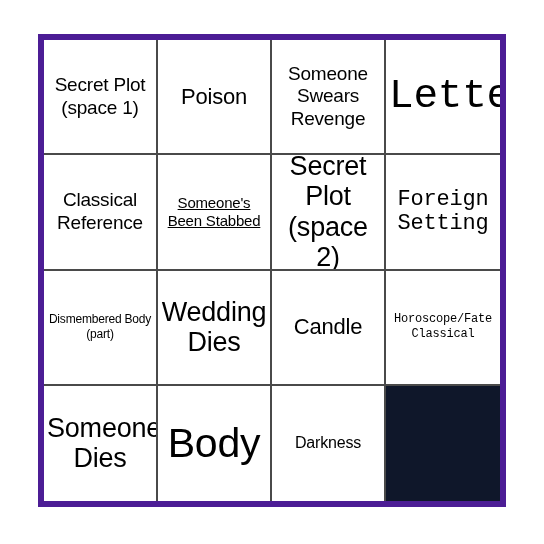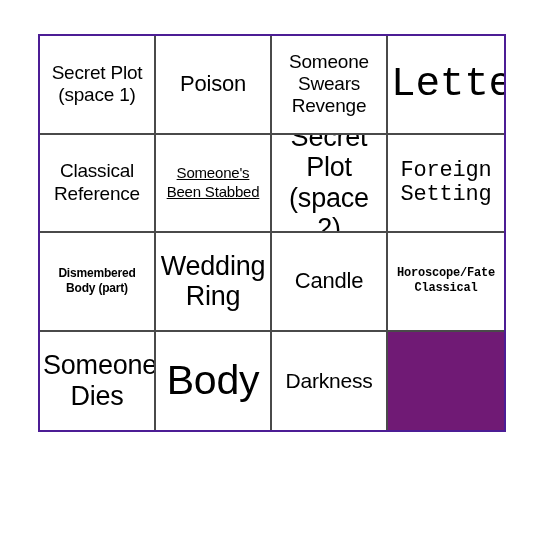--- a/index.html
+++ b/index.html
@@ -13,24 +13,24 @@
     font-family: "Liberation Sans", sans-serif;
     color: #000000;
     overflow: hidden;
   }
 
   #bingo-card {
     position: absolute;
     left: 38px;
     top: 34px;
     width: 468px;
-    height: 398px;
+    height: 473px;
     box-sizing: border-box;
-    border: 2px solid #4c1d95;
-    background: #701a75;
+    border: 6px solid #4c1d95;
+    background: #0f172a;
   }
 
   .bingo-grid {
     width: 100%;
     height: 100%;
     display: grid;
     grid-template-columns: repeat(4, 1fr);
     grid-template-rows: repeat(4, 1fr);
   }
 
@@ -51,24 +51,24 @@
   .bingo-cell:nth-child(n+13) { border-bottom: none; }
 
   .cell-text {
     display: block;
     line-height: 1.14;
     letter-spacing: -0.2px;
     width: 100%;
   }
 
   
-  .sz-xs  { font-size: 12px;  line-height: 1.25; font-weight: bold; }
+  .sz-xs  { font-size: 12px;  line-height: 1.25; }
   .sz-sm  { font-size: 15px;  line-height: 1.22; text-decoration: underline; }
   .sz-md  { font-size: 19px;  line-height: 1.18; }
-  .sz-lg  { font-size: 21px;  line-height: 1.15; }
+  .sz-lg  { font-size: 16px;  line-height: 1.15; }
   .sz-xl  { font-size: 27px;  line-height: 1.13; }
   .sz-xxl { font-size: 22px;  line-height: 1.10; }
   .sz-jumbo { font-size: 41px; line-height: 1.05; }
 </style>
 </head>
 <body>
 
 <div id="bingo-card">
   <div class="bingo-grid">
       <div class="bingo-cell">
@@ -92,21 +92,21 @@
       <div class="bingo-cell">
         <span class="cell-text sz-xl">Secret Plot (space 2)</span>
       </div>
       <div class="bingo-cell">
         <span class="cell-text sz-xxl">Foreign Setting</span>
       </div>
       <div class="bingo-cell">
         <span class="cell-text sz-xs">Dismembered Body (part)</span>
       </div>
       <div class="bingo-cell">
-        <span class="cell-text sz-xl">Wedding Ring</span>
+        <span class="cell-text sz-xl">Wedding Dies</span>
       </div>
       <div class="bingo-cell">
         <span class="cell-text sz-xxl">Candle</span>
       </div>
       <div class="bingo-cell">
         <span class="cell-text sz-xs">Horoscope/Fate Classical</span>
       </div>
       <div class="bingo-cell">
         <span class="cell-text sz-xl">Someone Dies</span>
       </div>

